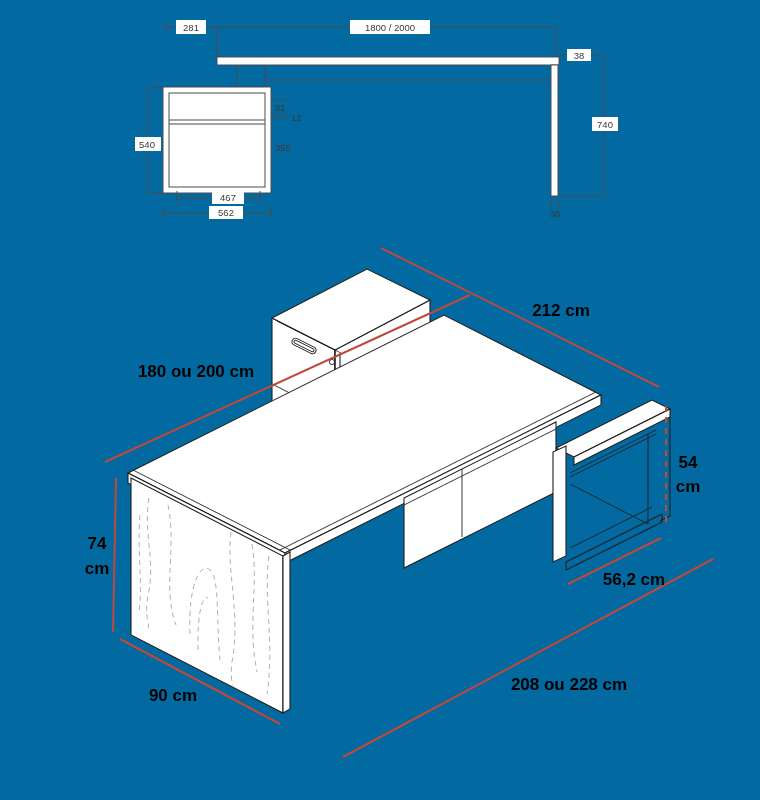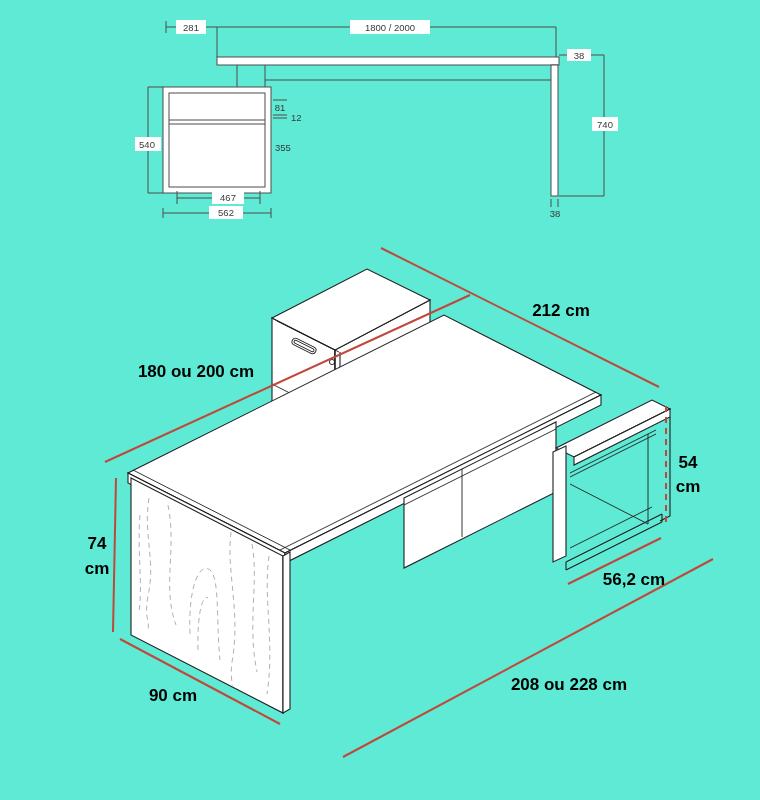--- a/index.html
+++ b/index.html
@@ -1,16 +1,16 @@
 <!DOCTYPE html>
 <html><head>
 <meta charset="utf-8">
 <style>
   html,body{margin:0;padding:0;background:#ffffff;}
-  .stage{position:relative;width:760px;height:800px;background:#5eead4;overflow:hidden;
+  .stage{position:relative;width:760px;height:800px;background:#0369a1;overflow:hidden;
          font-family:"Liberation Sans", sans-serif;}
   svg{position:absolute;top:0;left:0;}
   .elev-line{stroke:#4d4d4d;stroke-width:1;fill:none;}
   .elev-fill{stroke:#4d4d4d;stroke-width:1;fill:#ffffff;}
   .elev-txt{font:9.5px "Liberation Sans",sans-serif;fill:#3a3a3a;}
   .p-line{stroke:#1f1f1f;stroke-width:1.1;fill:none;}
   .p-fill{stroke:#1f1f1f;stroke-width:1.1;fill:#ffffff;}
   .thin{stroke-width:0.9;}
   .grain{stroke:#b0b0b0;stroke-width:1;fill:none;stroke-dasharray:5 4;}
   .red{stroke:#c0483b;stroke-width:2;fill:none;}

